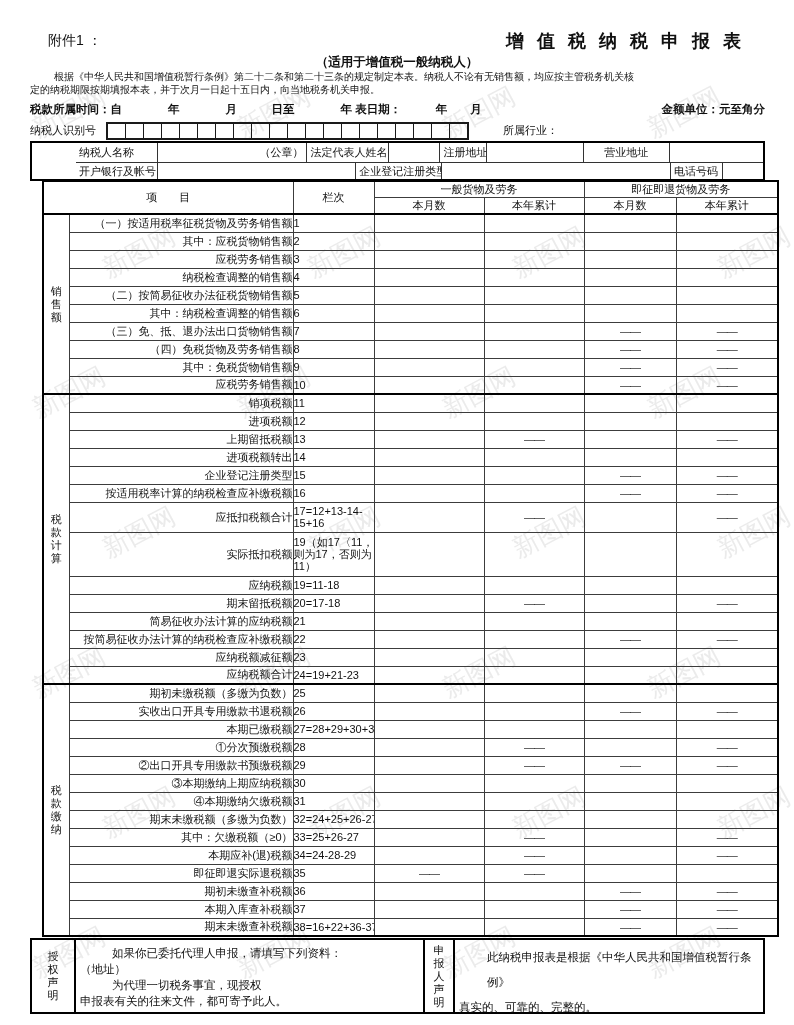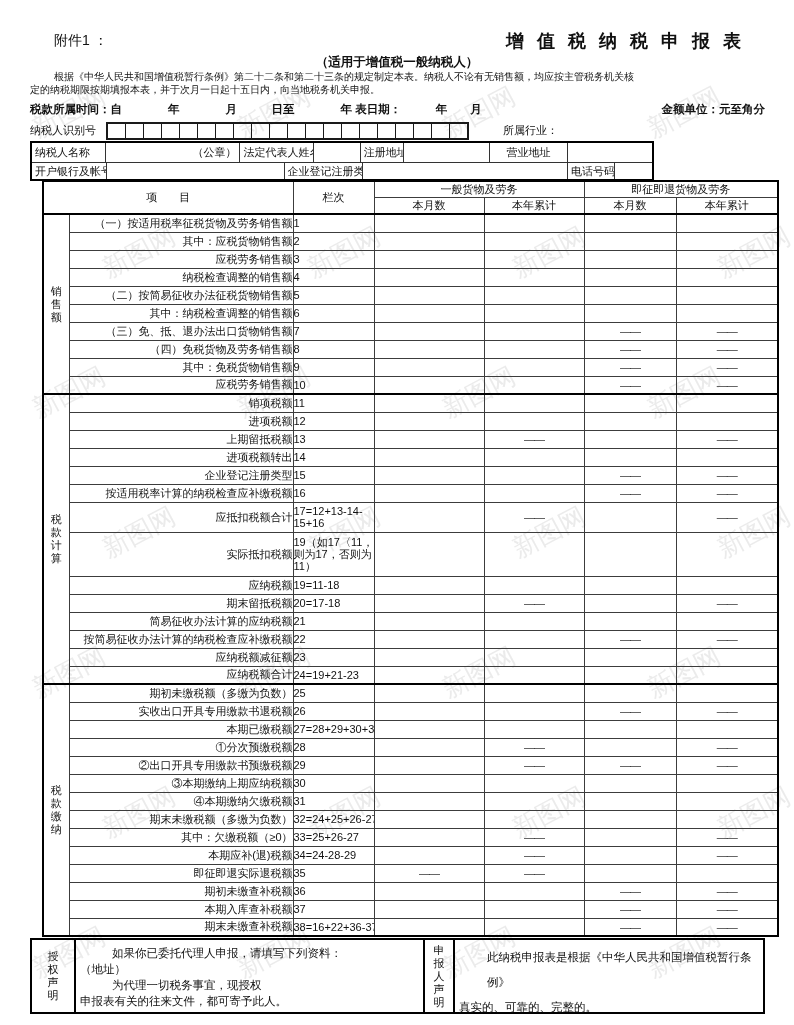--- a/index.html
+++ b/index.html
@@ -3,37 +3,37 @@
 <meta charset="utf-8">
 <style>
   html,body{margin:0;padding:0;background:#fff;}
   .page{position:relative;width:794px;height:1025px;background:#ffffff;overflow:hidden;
         font-family:"Liberation Sans",sans-serif;color:#111;}
   .layer{position:absolute;z-index:1;}
   
   .wm{position:absolute;z-index:0;color:#e3e3e3;font-size:26px;transform:rotate(-28deg);
       pointer-events:none;white-space:nowrap;opacity:.7;}
   
-  .attachment{position:absolute;left:42px;top:32px;font-size:14px;padding-left:12px;}
+  .attachment{position:absolute;left:36px;top:32px;font-size:14px;padding-left:12px;}
   .title{position:absolute;left:506px;top:29px;font-size:18px;font-weight:bold;letter-spacing:4px;white-space:nowrap;}
   .subtitle{position:absolute;left:0;right:0;top:54px;text-align:center;font-size:12.5px;font-weight:bold;}
   .intro{position:absolute;left:30px;top:71px;width:740px;font-size:10px;line-height:12.5px;}
   .intro .l1{padding-left:24px;}
   .period{position:absolute;left:30px;top:102px;width:735px;display:flex;justify-content:space-between;
           font-size:11.5px;font-weight:bold;}
   .period .pre{white-space:pre;}
   
   .id-row{position:absolute;left:30px;top:121px;display:flex;align-items:center;height:19px;font-size:11px;}
   .id-label{width:76px;}
   .id-boxes{display:flex;border:2px solid #1a1a1a;height:14px;background:transparent;}
   .id-box{width:17px;border-right:1px solid #1a1a1a;}
   .id-box:last-child{border-right:none;}
   .industry{margin-left:34px;}
   
-  .info-block{position:absolute;left:30px;top:141px;width:624px;border:2px solid #000;box-sizing:border-box;}
+  .info-block{position:absolute;left:30px;top:141px;width:735px;border:2px solid #000;box-sizing:border-box;padding-left:44px;}
   .info-row{display:flex;height:19px;}
   .info-row+.info-row{border-top:1px solid #333;height:16px;}
   .ic{box-sizing:border-box;border-right:1px solid #333;font-size:11px;display:flex;
       align-items:center;padding:0 3px;overflow:hidden;white-space:nowrap;}
   .ic:last-child{border-right:none;}
   .ic.center{justify-content:center;}
   .ic.seal{justify-content:flex-end;}
   
   .main-table{position:absolute;left:30px;top:180px;width:735px;border-collapse:collapse;
               table-layout:fixed;z-index:1;}

